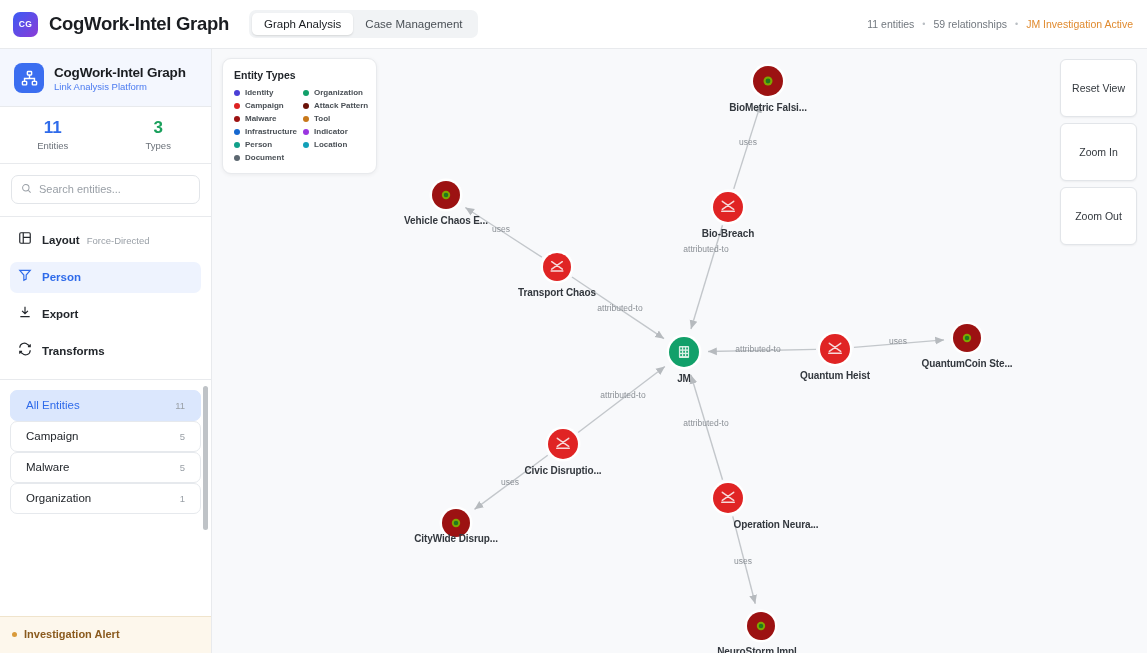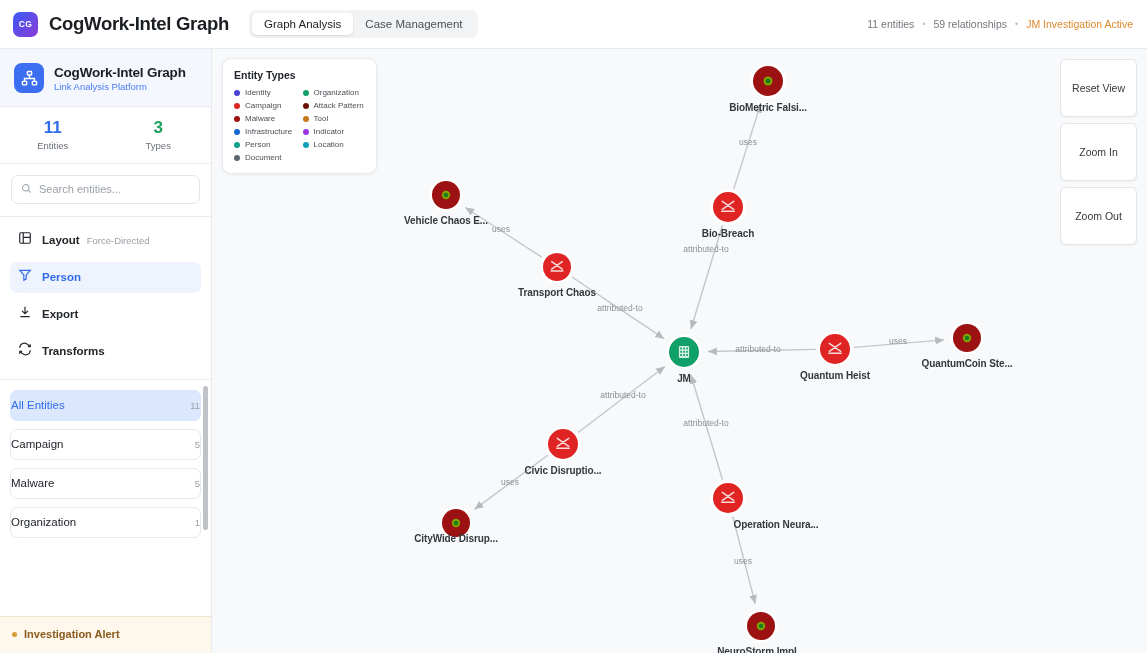--- a/index.html
+++ b/index.html
@@ -87,21 +87,21 @@
     padding: 0 8px; margin-bottom: 6px; cursor: pointer;
   }
   .nav-item.active { background: #eef3fe; }
   .nav-label { font-size: 11.5px; font-weight: bold; color: #22262b; margin-left: 10px; }
   .nav-item.active .nav-label { color: #2f6bea; }
   .nav-meta { font-size: 9.5px; color: #9aa0a7; margin-left: 7px; font-weight: normal; }
 
   .filter-list { padding: 10px 10px 8px 10px; position: relative; }
   .filter-row {
     display: flex; align-items: center; justify-content: space-between;
-    height: 31px; border-radius: 7px; padding: 0 0; margin-bottom: 8px;
+    height: 31px; border-radius: 7px; padding: 0 15px; margin-bottom: 0;
     border: 1px solid #e6e9ed; background: #fff; cursor: pointer;
   }
   .filter-row.active { background: #dbe7fd; border-color: #dbe7fd; }
   .filter-name { font-size: 11.5px; color: #22262b; }
   .filter-row.active .filter-name { color: #2f6bea; font-weight: normal; }
   .filter-count { font-size: 9.5px; color: #9aa0a7; }
   .sb-scrollbar {
     position: absolute; right: 3px; top: 6px; width: 5px; height: 144px;
     background: #bfc3c7; border-radius: 3px;
   }
@@ -129,21 +129,21 @@
   }
   .graph-svg { position: absolute; left: 0; top: 0; width: 935px; height: 604px; }
 
   .legend {
     position: absolute; left: 10px; top: 9px; width: 155px;
     background: #ffffff; border: 1px solid #e8eaed; border-radius: 9px;
     padding: 10px 11px 11px 11px; box-shadow: 0 1px 4px rgba(0,0,0,.06);
   }
   .legend-title { font-size: 10.5px; font-weight: bold; color: #22262b; margin-bottom: 7px; }
   .legend-grid { display: grid; grid-template-columns: 1fr 1fr; column-gap: 6px; row-gap: 4px; }
-  .legend-item { display: flex; align-items: center; }
+  .legend-item { display: flex; align-items: center; font-weight: bold; }
   .legend-dot { width: 6px; height: 6px; border-radius: 50%; flex: none; }
   .legend-label { font-size: 8px; color: #4a5056; margin-left: 5px; white-space: nowrap; }
 
   .view-controls {
     position: absolute; right: 10px; top: 10px;
     display: flex; flex-direction: column; gap: 6px;
   }
   .view-btn {
     background: #fff; border: 1px solid #e2e5e9; border-radius: 6px;
     font-size: 10.5px; color: #33383e; padding: 22px 11px; cursor: pointer;

